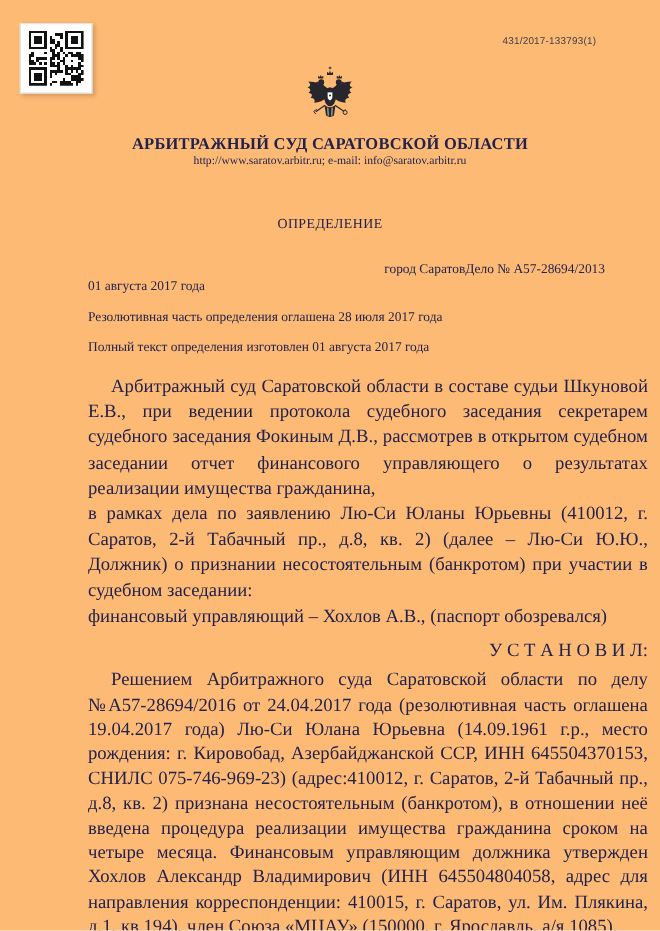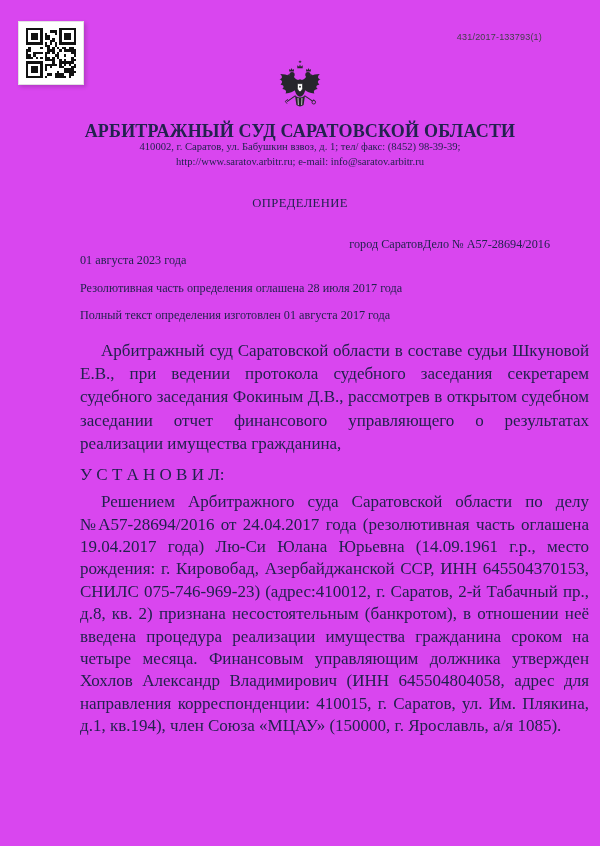--- a/index.html
+++ b/index.html
@@ -1,17 +1,17 @@
 <!DOCTYPE html>
 <html><head>
 <meta charset="utf-8">
 <style>
   html,body{margin:0;padding:0;background:#e9e9e9;}
   .page{
-    position:relative;width:600px;height:846px;background:#d946ef;
+    position:relative;width:600px;height:846px;background:#fdba74;
     overflow:hidden;font-family:"Liberation Serif","DejaVu Serif",serif;
     color:#22224e;
   }
   
   .qr-box{
     position:absolute;left:18px;top:21px;width:64px;height:62px;
     background:#fff;border:1px solid #e2e2e2;
     box-shadow:2px 2px 4px rgba(0,0,0,.18);
     display:flex;align-items:center;justify-content:center;
   }
@@ -20,39 +20,39 @@
   .doc-number{
     position:absolute;top:32px;right:58px;
     font-family:"Liberation Sans","DejaVu Sans",sans-serif;
     font-size:9px;color:#3f3f48;letter-spacing:.2px;
   }
   
   .crest{position:absolute;top:59px;left:50%;transform:translateX(-50%);width:54px;height:58px;}
   .crest svg{width:100%;height:100%;}
   
   .court-header{position:absolute;top:124px;left:40px;right:40px;text-align:center;}
-  .court-name{font-size:18px;font-weight:bold;letter-spacing:.2px;line-height:15px;}
+  .court-name{font-size:15px;font-weight:bold;letter-spacing:.2px;line-height:15px;}
   .court-line{font-size:10.6px;line-height:12.5px;margin-top:2px;}
   
   .doc-title-block{position:absolute;top:196px;left:40px;right:40px;text-align:center;}
   .doc-title{font-size:12.6px;font-weight:normal;letter-spacing:.4px;line-height:14px;}
   .doc-subtitle{font-size:12px;line-height:13px;margin-top:2px;}
   
   .meta-block{position:absolute;top:236px;left:80px;right:50px;font-size:12.2px;line-height:16px;}
   .meta-row{display:flex;justify-content:flex-end;}
   .res-line{position:absolute;top:281px;left:80px;right:29px;font-size:12.2px;}
   .full-line{position:absolute;top:308px;left:80px;right:11px;font-size:12.2px;}
   
   .body-block{
     position:absolute;top:339px;left:80px;right:11px;
     font-size:17px;line-height:23.2px;text-align:justify;
   }
   .body-block p{margin:0;}
   .indent{text-indent:21px;}
-  .ustanovil{text-align:left;margin:8px 0 5px 0 !important;text-indent:0;}
+  .ustanovil{text-align:right;margin:8px 0 5px 0 !important;text-indent:0;}
   .decision{line-height:22.4px;}
 </style>
 </head>
 <body>
 
 <div class="page">
 
   <div class="qr-box">
     <svg viewBox="0 0 21 21">
         <rect x="0" y="0" width="7" height="7" fill="#111"></rect>
@@ -226,38 +226,39 @@
       <path d="M16.6,43.6 l-3,2.2 l2,2.6" stroke="#26262c" stroke-width="1" fill="none"></path>
 
       <path d="M35,39.5 L44,45.6" stroke="#26262c" stroke-width="1.2" fill="none"></path>
       <circle cx="45.3" cy="46.8" r="2" fill="none" stroke="#26262c" stroke-width="1"></circle>
       <rect x="44.9" y="43.6" width="0.8" height="1.6"></rect>
     </svg>
   </div>
 
   <div class="court-header">
     <div class="court-name">АРБИТРАЖНЫЙ СУД САРАТОВСКОЙ ОБЛАСТИ</div>
-    <div class="court-line">410002, г. Саратов, ул. Бабушкин взвоз, д. 1; тел/ факс: (8452) 98-39-39;</div>
     <div class="court-line">http://www.saratov.arbitr.ru; e-mail: info@saratov.arbitr.ru</div>
   </div>
 
   <div class="doc-title-block">
     <div class="doc-title">ОПРЕДЕЛЕНИЕ</div>
   </div>
 
   <div class="meta-block">
     <div class="meta-row">
       <span>город Саратов</span>
-      <span>Дело № А57-28694/2016</span>
+      <span>Дело № А57-28694/2013</span>
     </div>
-    <div>01 августа 2023 года</div>
+    <div>01 августа 2017 года</div>
   </div>
 
   <div class="res-line">Резолютивная часть определения оглашена 28 июля 2017 года</div>
   <div class="full-line">Полный текст определения изготовлен 01 августа 2017 года</div>
 
   <div class="body-block">
     <p class="indent">Арбитражный суд Саратовской области в составе судьи Шкуновой Е.В., при ведении протокола судебного заседания секретарем судебного заседания Фокиным Д.В., рассмотрев в открытом судебном заседании отчет финансового управляющего о результатах реализации имущества гражданина,</p>
+    <p>в рамках дела по заявлению Лю-Си Юланы Юрьевны (410012, г. Саратов, 2-й Табачный пр., д.8, кв. 2) (далее – Лю-Си Ю.Ю., Должник) о признании несостоятельным (банкротом) при участии в судебном заседании:</p>
+    <p>финансовый управляющий – Хохлов А.В., (паспорт обозревался)</p>
     <p class="ustanovil">У С Т А Н О В И Л:</p>
     <p class="indent decision">Решением Арбитражного суда Саратовской области по делу №А57-28694/2016 от 24.04.2017 года (резолютивная часть оглашена 19.04.2017 года) Лю-Си Юлана Юрьевна (14.09.1961 г.р., место рождения: г. Кировобад, Азербайджанской ССР, ИНН 645504370153, СНИЛС 075-746-969-23) (адрес:410012, г. Саратов, 2-й Табачный пр., д.8, кв. 2) признана несостоятельным (банкротом), в отношении неё введена процедура реализации имущества гражданина сроком на четыре месяца. Финансовым управляющим должника утвержден Хохлов Александр Владимирович (ИНН 645504804058, адрес для направления корреспонденции: 410015, г. Саратов, ул. Им. Плякина, д.1, кв.194), член Союза «МЦАУ» (150000, г. Ярославль, а/я 1085).</p>
   </div>
 
 </div>
 
 </body></html>

